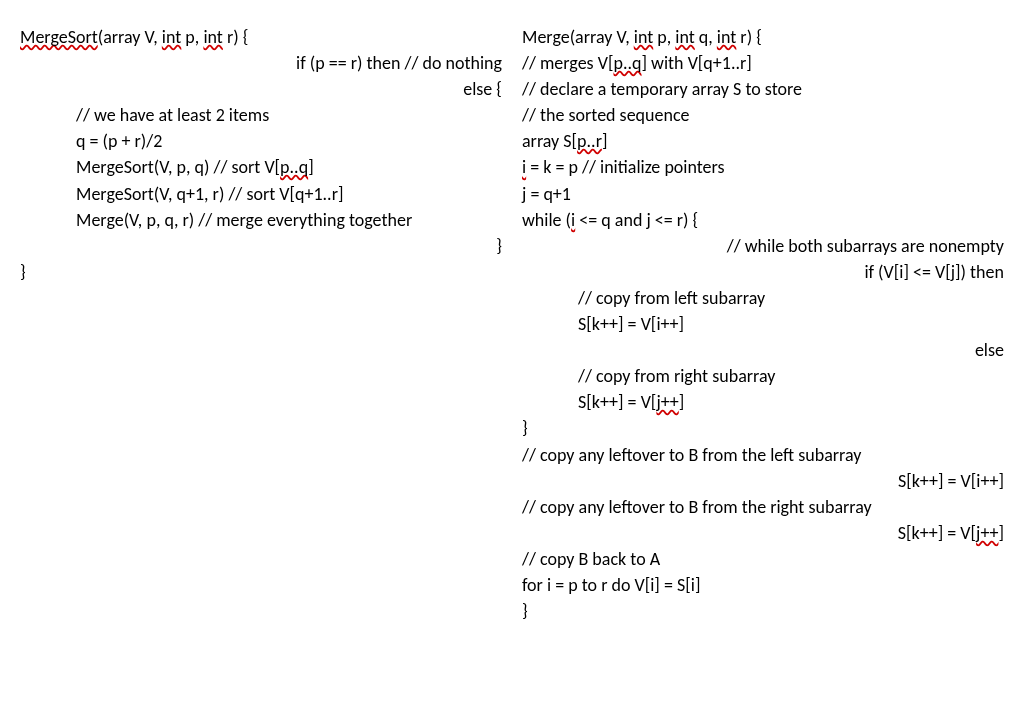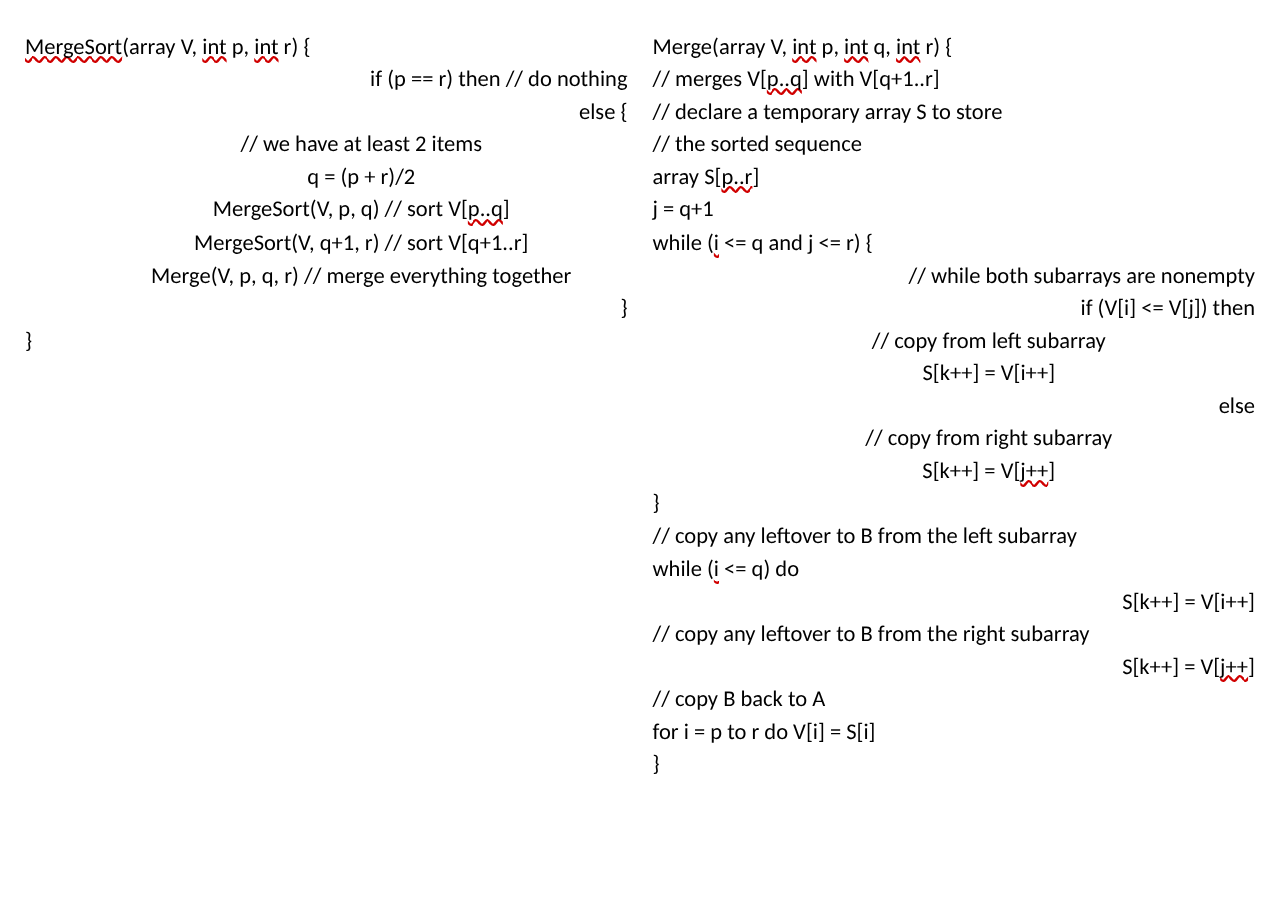--- a/index.html
+++ b/index.html
@@ -30,21 +30,21 @@
     .line {
       white-space: pre;
       line-height: 1.45;
     }
     
     .sq {
       text-decoration: underline wavy #d00000;
       text-decoration-skip-ink: none;
     }
     .ind1 { padding-left: 28px; text-align: right; }
-    .ind2 { padding-left: 56px; text-align: center; }
+    .ind2 { padding-left: 56px; }
   </style>
 </head>
 <body>
 
 <div class="column column-left">
   <div class="line"><span class="sq">MergeSort</span><span>(array V, </span><span class="sq">int</span><span> p, </span><span class="sq">int</span><span> r) {</span></div>
   <div class="line ind1">if (p == r) then // do nothing</div>
   <div class="line ind1">else {</div>
   <div class="line ind2">// we have at least 2 items</div>
   <div class="line ind2">q = (p + r)/2</div>
@@ -54,31 +54,31 @@
   <div class="line ind1">}</div>
   <div class="line">}</div>
 </div>
 
 <div class="column column-right">
   <div class="line"><span>Merge(array V, </span><span class="sq">int</span><span> p, </span><span class="sq">int</span><span> q, </span><span class="sq">int</span><span> r) {</span></div>
   <div class="line"><span>// merges V[</span><span class="sq">p..q</span><span>] with V[q+1..r]</span></div>
   <div class="line">// declare a temporary array S to store</div>
   <div class="line">// the sorted sequence</div>
   <div class="line"><span>array S[</span><span class="sq">p..r</span><span>]</span></div>
+  <div class="line"><span class="sq">i</span><span> = k = p // initialize pointers</span></div>
   <div class="line">j = q+1</div>
   <div class="line"><span>while (</span><span class="sq">i</span><span> &lt;= q and j &lt;= r) {</span></div>
   <div class="line ind1">// while both subarrays are nonempty</div>
   <div class="line ind1">if (V[i] &lt;= V[j]) then</div>
   <div class="line ind2">// copy from left subarray</div>
   <div class="line ind2">S[k++] = V[i++]</div>
   <div class="line ind1">else</div>
   <div class="line ind2">// copy from right subarray</div>
   <div class="line ind2"><span>S[k++] = V[</span><span class="sq">j++</span><span>]</span></div>
   <div class="line">}</div>
   <div class="line">// copy any leftover to B from the left subarray</div>
-  <div class="line"><span>while (</span><span class="sq">i</span><span> &lt;= q) do</span></div>
   <div class="line ind1">S[k++] = V[i++]</div>
   <div class="line">// copy any leftover to B from the right subarray</div>
   <div class="line ind1"><span>S[k++] = V[</span><span class="sq">j++</span><span>]</span></div>
   <div class="line">// copy B back to A</div>
   <div class="line">for i = p to r do V[i] = S[i]</div>
   <div class="line">}</div>
 </div>
 
 </body></html>

